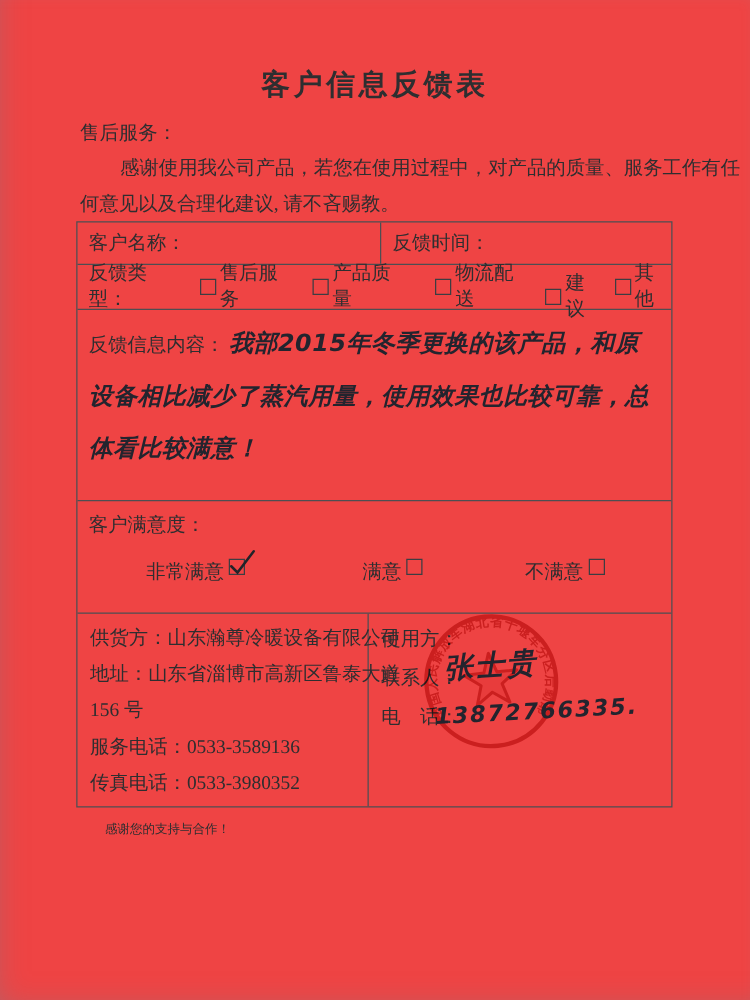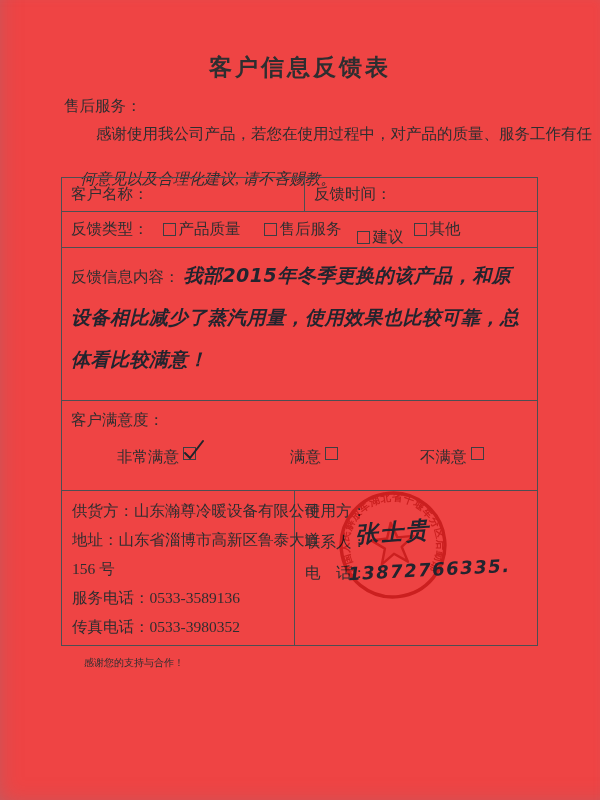--- a/index.html
+++ b/index.html
@@ -14,21 +14,21 @@
     background:#ef4444;overflow:hidden;
     box-shadow:inset 14px -12px 26px -20px rgba(120,126,138,.55),
                inset -4px 4px 14px -12px rgba(140,146,158,.35);
   }
   .title{
     position:absolute;top:52px;left:0;width:100%;
     text-align:center;font-size:23px;font-weight:bold;letter-spacing:3px;
   }
   .salutation{position:absolute;left:64px;top:96px;font-size:15.5px;}
   .para1{position:absolute;left:96px;top:124px;font-size:15.5px;margin:0;}
-  .para2{position:absolute;left:64px;top:153px;font-size:15.5px;margin:16px;font-style:italic;}
+  .para2{position:absolute;left:64px;top:153px;font-size:15.5px;margin:0;}
 
   .tbl{
     position:absolute;left:61px;top:177px;width:477px;height:469px;
     border:1.6px solid #4e4e52;box-sizing:border-box;
     display:flex;flex-direction:column;font-size:15.5px;
   }
   .row{box-sizing:border-box;position:relative;}
   .bline{border-bottom:1.4px solid #4e4e52;}
   .r1{height:34px;display:flex;}
   .cell-name{width:243px;border-right:1.4px solid #4e4e52;display:flex;align-items:center;padding-left:9px;box-sizing:border-box;}
@@ -96,27 +96,31 @@
       <div class="cell-name">
         <span>客户名称：</span>
       </div>
       <div class="cell-time">
         <span>反馈时间：</span>
       </div>
     </div>
 
     <div class="row r2 bline">
       <span class="typelabel">反馈类型：</span>
+      <span class="opt gap-b">
+        <span class="cbx"></span>
+        <span>售后服务</span>
+      </span>
       <span class="opt gap-a">
         <span class="cbx"></span>
         <span>产品质量</span>
       </span>
-      <span class="opt gap-b">
+      <span class="opt gap-c">
         <span class="cbx"></span>
-        <span>售后服务</span>
+        <span>物流配送</span>
       </span>
       <span class="opt gap-d">
         <span class="cbx"></span>
         <span>建议</span>
       </span>
       <span class="opt">
         <span class="cbx"></span>
         <span>其他</span>
       </span>
     </div>

